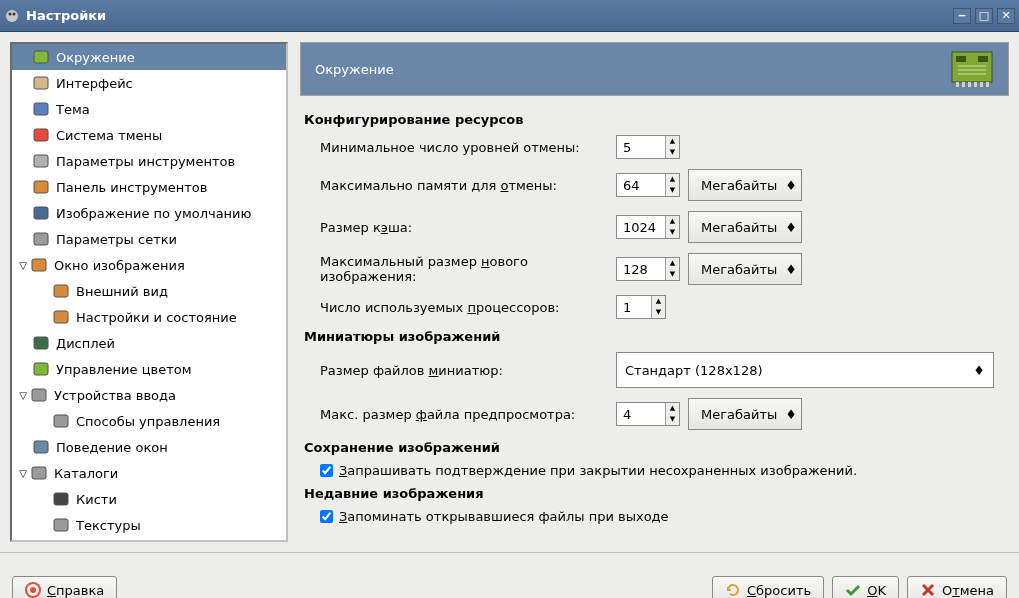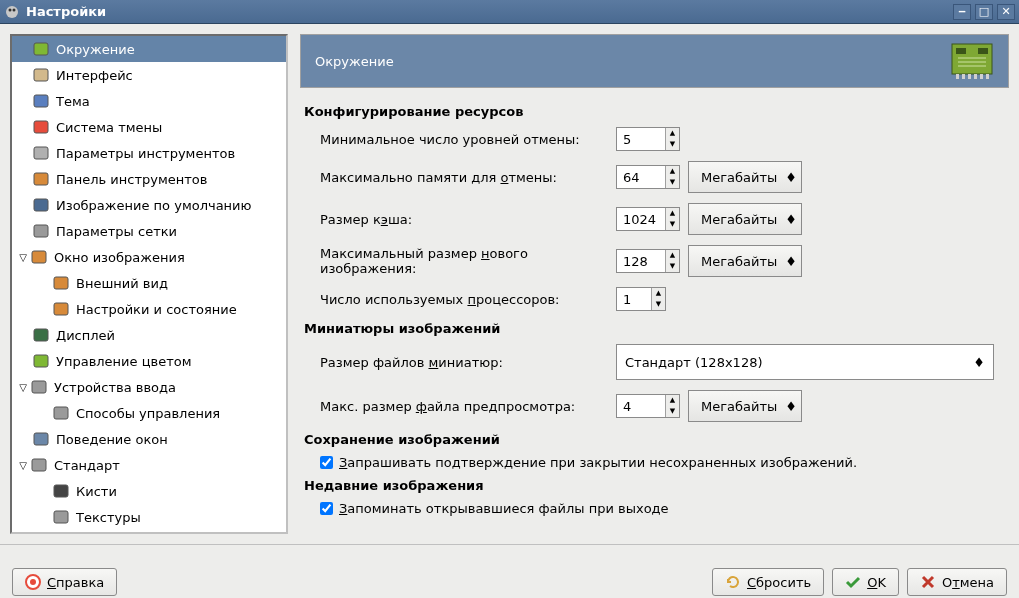--- a/index.html
+++ b/index.html
@@ -1,19 +1,19 @@
 <!DOCTYPE html>
 <html><head>
 <meta charset="utf-8">
 <style>
 * { box-sizing: border-box; margin: 0; padding: 0; font-family: "DejaVu Sans", Arial, sans-serif; font-size: 13px; }
 body { background: #ededeb; width: 1019px; height: 598px; overflow: hidden; }
 
 
-.titlebar { background: linear-gradient(to bottom, #5b7aa0, #4a6a91); height: 24px; display: flex; align-items: center; padding: 0 4px; color: #fff; font-weight: bold; border-bottom: 1px solid #2c4560; }
+.titlebar { background: linear-gradient(to bottom, #5b7aa0, #4a6a91); height: 32px; display: flex; align-items: center; padding: 0 4px; color: #fff; font-weight: bold; border-bottom: 1px solid #2c4560; }
 .titlebar-icon { width: 16px; height: 16px; margin-right: 6px; display: inline-flex; align-items: center; justify-content: center; }
 .title-text { flex: 1; }
 .window-buttons { display: flex; gap: 4px; }
 .win-btn { width: 18px; height: 16px; background: #5b7aa0; border: 1px solid #3a567a; display: flex; align-items: center; justify-content: center; color: #fff; font-size: 11px; cursor: pointer; }
 
 
 .content { display: flex; height: 520px; padding: 10px; gap: 12px; }
 .sidebar-wrap { width: 278px; border: 2px inset #c0c0c0; background: #fff; overflow-y: auto; overflow-x: hidden; }
 .sidebar { }
 .tree-row { display: flex; align-items: center; height: 26px; padding-left: 4px; cursor: pointer; }
@@ -202,21 +202,21 @@
           </span>
           <span class="tree-label">Поведение окон</span>
         </div>
         <div class="tree-row tree-indent-0">
           <span class="tree-toggle" style="margin-left:-16px">▽</span>
           <span class="tree-icon">
             <svg width="16" height="16" viewBox="0 0 16 16">
               <rect x="1" y="2" width="14" height="12" rx="2" fill="#9a9a9a" stroke="#555"></rect>
             </svg>
           </span>
-          <span class="tree-label">Стандарт</span>
+          <span class="tree-label">Каталоги</span>
         </div>
         <div class="tree-row tree-indent-1">
           <span class="tree-icon">
             <svg width="16" height="16" viewBox="0 0 16 16">
               <rect x="1" y="2" width="14" height="12" rx="2" fill="#444444" stroke="#555"></rect>
             </svg>
           </span>
           <span class="tree-label">Кисти</span>
         </div>
         <div class="tree-row tree-indent-1">

